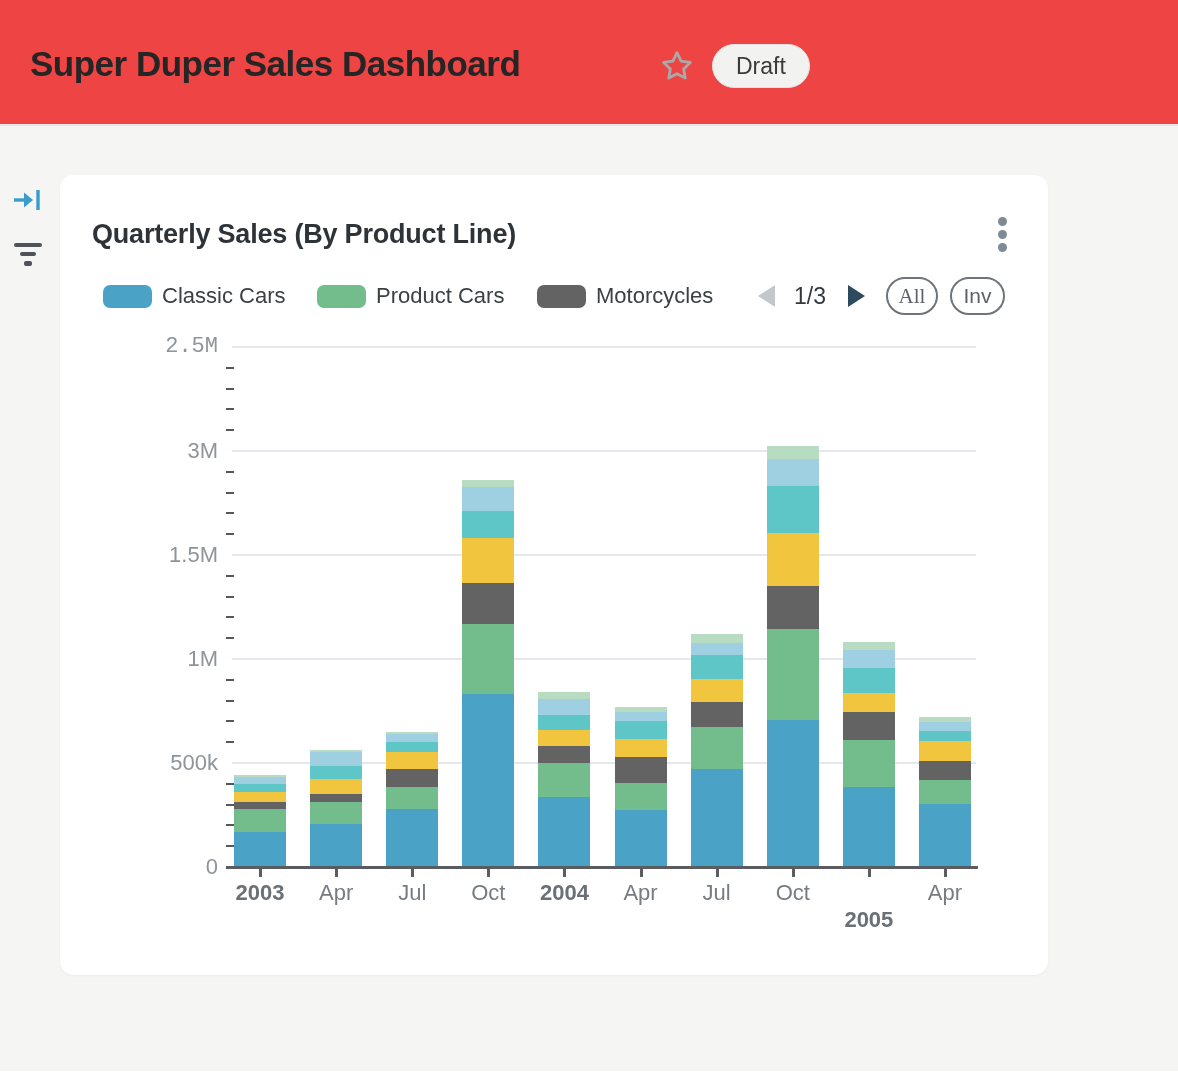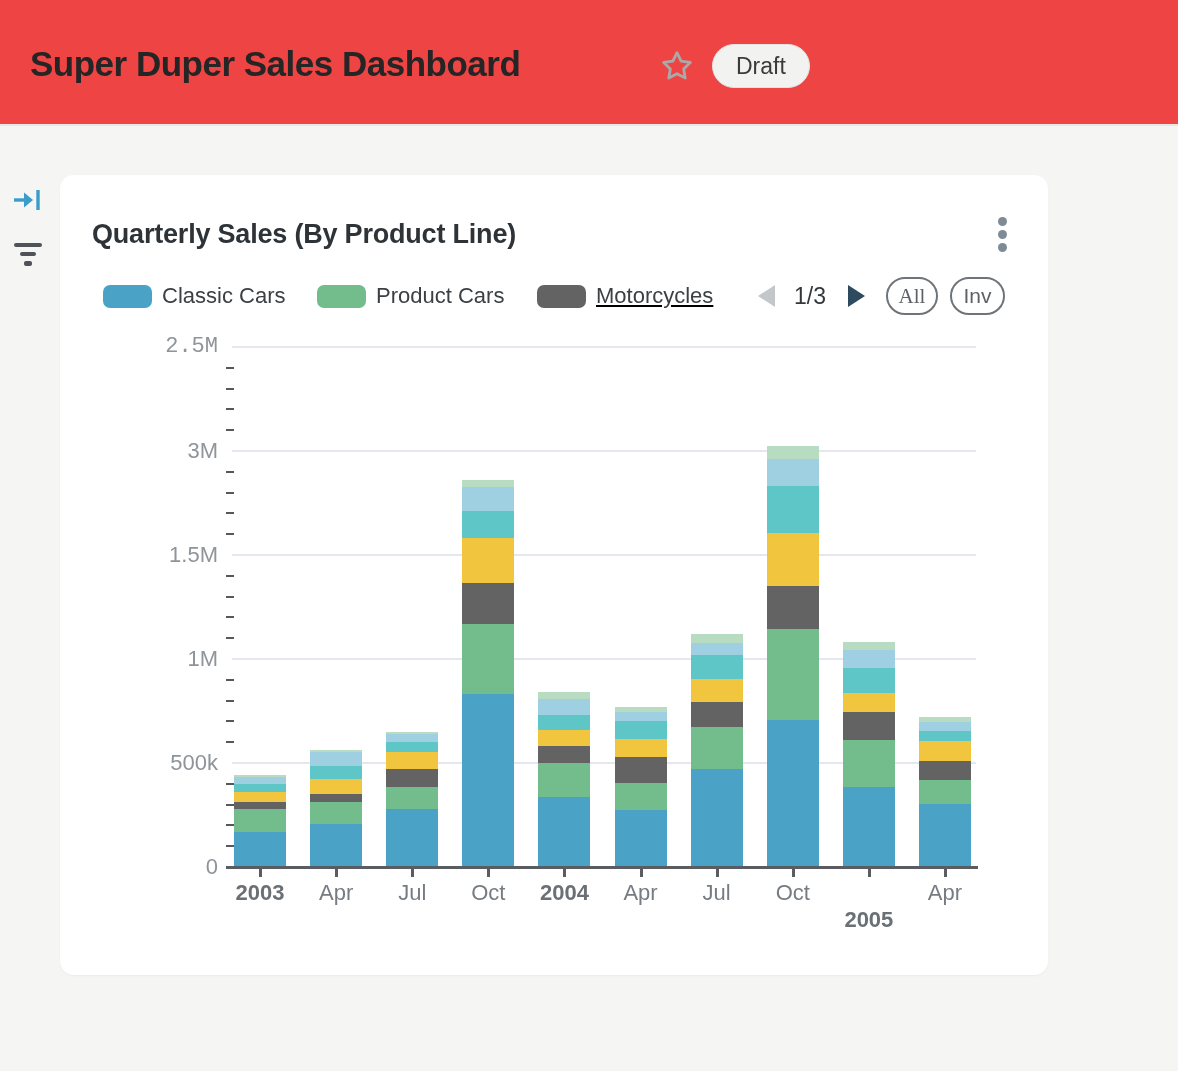--- a/index.html
+++ b/index.html
@@ -225,20 +225,20 @@
           <div class="x-axis"></div>
         </div>
     <div class="legend-item" style="left: 43px;">
           <div class="swatch" style="background: rgb(74, 163, 198);"></div>
           <div class="legend-label">Classic Cars</div>
         </div>
         <div class="legend-item" style="left: 257px;">
           <div class="swatch" style="background: rgb(115, 189, 140);"></div>
           <div class="legend-label">Product Cars</div>
         </div>
-        <div class="legend-item" style="left: 477px; text-decoration: underline;">
+        <div class="legend-item" style="left: 477px;">
           <div class="swatch" style="background: rgb(99, 99, 99);"></div>
           <div class="legend-label">Motorcycles</div>
         </div>
       </div>
 
   </div>
 </div>
 
 </body></html>

